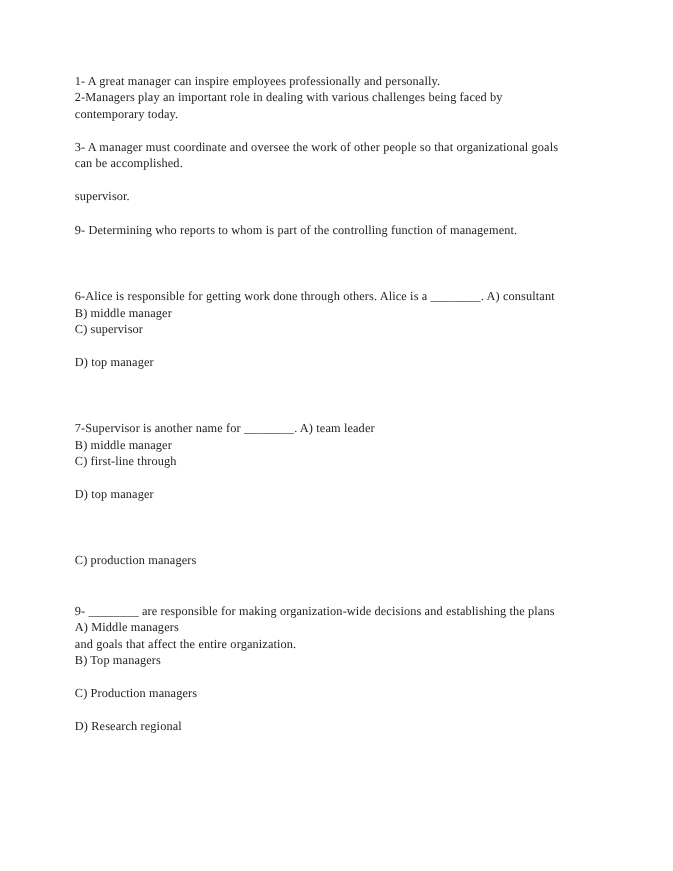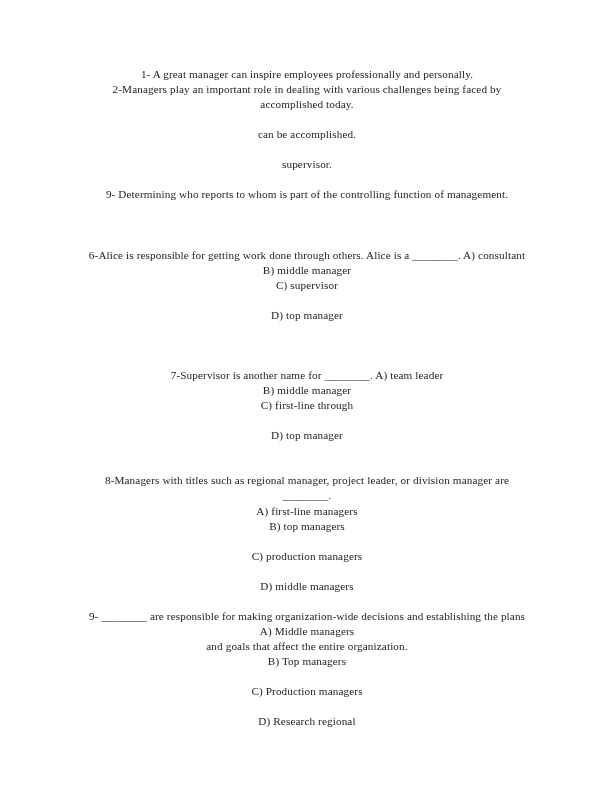--- a/index.html
+++ b/index.html
@@ -31,45 +31,45 @@
     margin: 0;
     padding: 0;
   }
   .line {
     font-size: 11.2px;
     line-height: 15.1px;
     color: #232323;
     letter-spacing: 0.01em;
     white-space: pre-wrap;
     word-wrap: break-word;
-    text-align: center;
     -webkit-font-smoothing: antialiased;
   }
   .gap-1 { height: 15px; }
   .gap-2 { height: 30px; }
   .gap-3 { height: 45px; }
 </style>
 </head>
 <body>
 
 <div class="page">
   <div class="doc-body">
 
     <div class="block">
       <div class="line">1- A great manager can inspire employees professionally and personally.</div>
     </div>
 
     <div class="block">
       <div class="line">2-Managers play an important role in dealing with various challenges being faced by</div>
-      <div class="line">accomplished today.</div>
+      <div class="line">contemporary today.</div>
     </div>
 
     <div class="gap-1"></div>
 
     <div class="block">
+      <div class="line">3- A manager must coordinate and oversee the work of other people so that organizational goals</div>
       <div class="line">can be accomplished.</div>
     </div>
 
     <div class="gap-1"></div>
 
     <div class="block">
       <div class="line">supervisor.</div>
     </div>
 
     <div class="gap-1"></div>
@@ -101,38 +101,29 @@
     </div>
 
     <div class="gap-1"></div>
 
     <div class="block">
       <div class="line">D) top manager</div>
     </div>
 
     <div class="gap-2"></div>
 
-    <div class="block">
-      <div class="line">8-Managers with titles such as regional manager, project leader, or division manager are</div>
-      <div class="line">________.</div>
-      <div class="line">A) first-line managers</div>
-      <div class="line">B) top managers</div>
-    </div>
 
     <div class="gap-1"></div>
 
     <div class="block">
       <div class="line">C) production managers</div>
     </div>
 
     <div class="gap-1"></div>
 
-    <div class="block">
-      <div class="line">D) middle managers</div>
-    </div>
 
     <div class="gap-1"></div>
 
     <div class="block">
       <div class="line">9- ________ are responsible for making organization-wide decisions and establishing the plans</div>
       <div class="line">A) Middle managers</div>
       <div class="line">and goals that affect the entire organization.</div>
       <div class="line">B) Top managers</div>
     </div>
 

